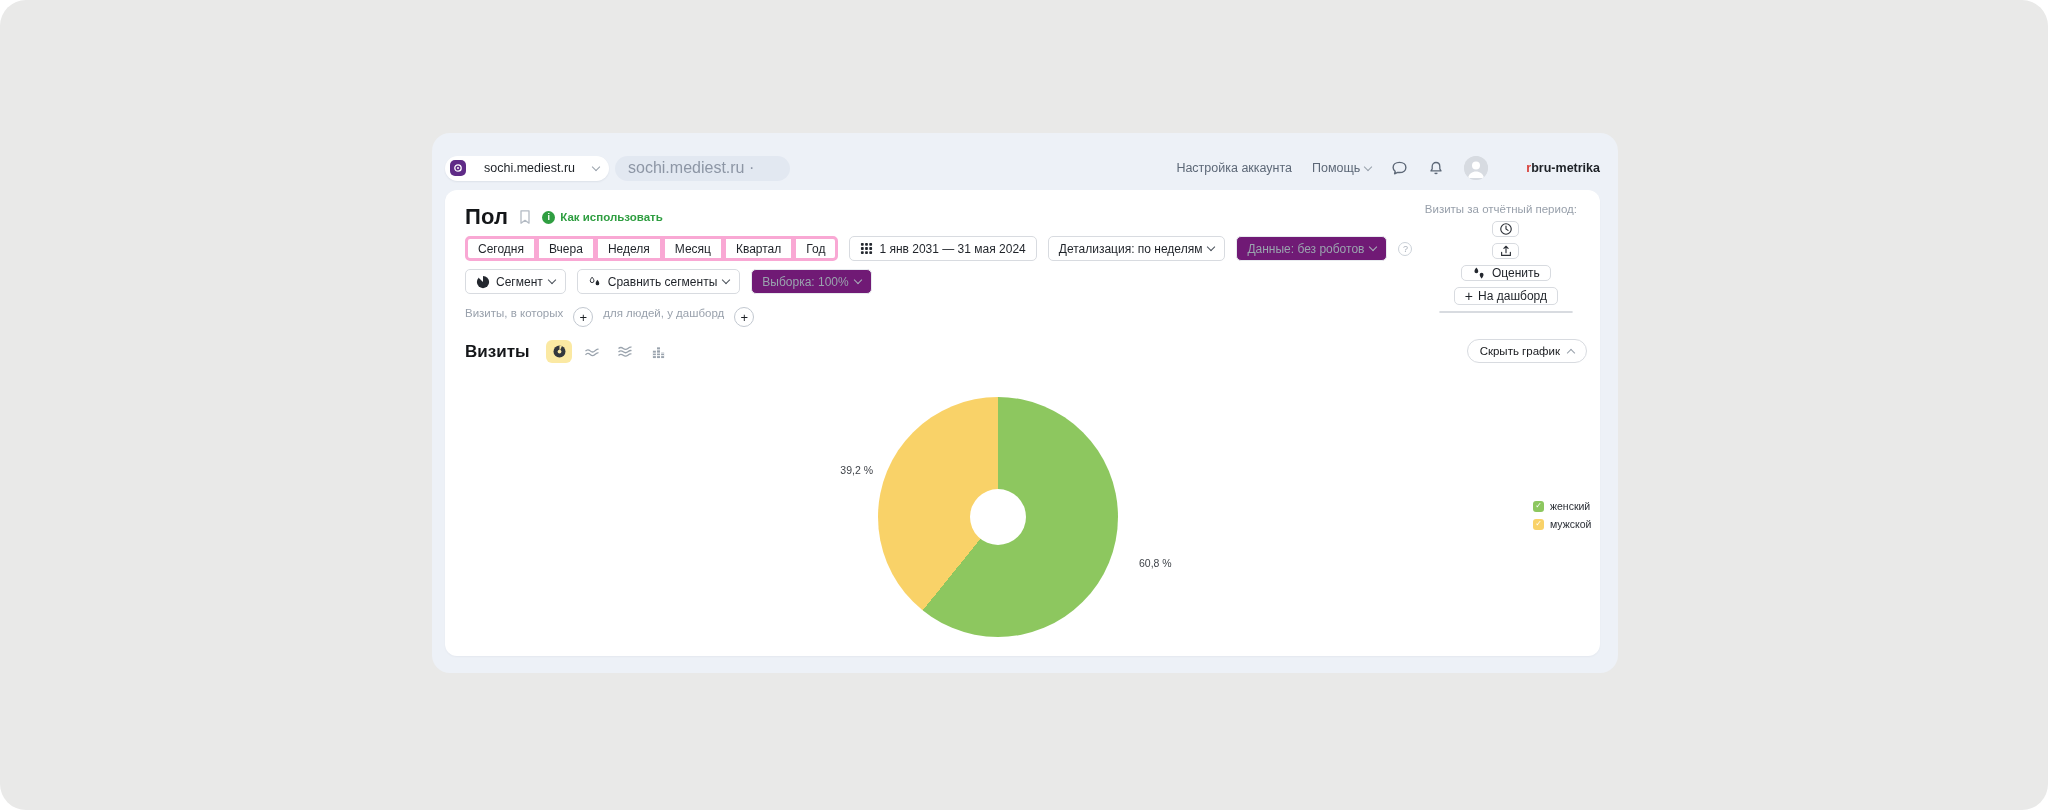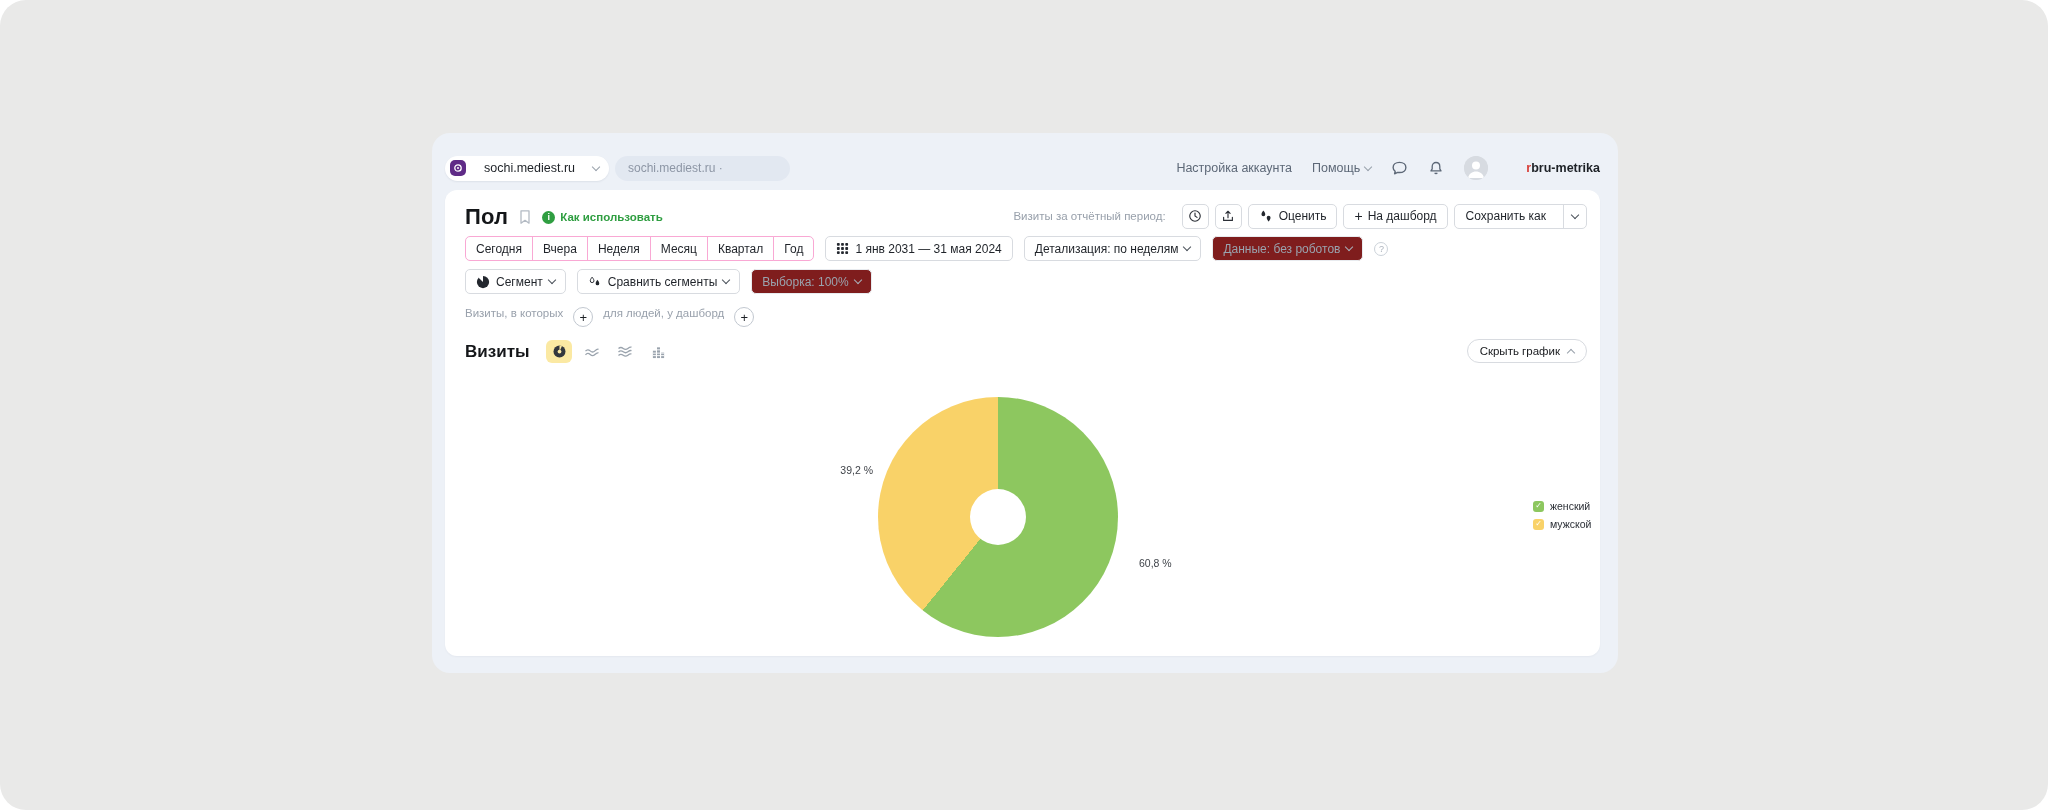--- a/index.html
+++ b/index.html
@@ -8,21 +8,21 @@
   .stage { position:absolute; inset:0; width:2048px; height:810px; background:#e9e9e8; border-radius:26px; }
 
   
   .panel { position:absolute; left:432px; top:133px; width:1186px; height:540px; background:#edf1f7; border-radius:18px; }
 
   
   .topbar { position:absolute; left:13px; right:18px; top:22px; height:26px; display:flex; align-items:center; }
   .counter-pill { background:#fff; border-radius:13px; height:25px; display:flex; align-items:center; gap:18px; padding:0 10px 0 5px; box-shadow:0 1px 2px rgba(20,30,50,.07); cursor:pointer; }
   .counter-ico { width:16px; height:16px; border-radius:5px; background:#5f2b87; display:flex; align-items:center; justify-content:center; flex:none; }
   .counter-label { font-size:12.5px; color:#1d2126; }
-  .search-pill { margin-left:6px; background:#e2e8f1; height:25px; border-radius:13px; display:flex; align-items:center; padding:0 13px; color:#8d96a5; font-size:12px; min-width:175px; cursor:text; }
+  .search-pill { margin-left:6px; background:#e2e8f1; height:25px; border-radius:13px; display:flex; align-items:center; padding:0 13px; color:#8d96a5; font-size:16px; min-width:175px; cursor:text; }
   .topbar-right { margin-left:auto; display:flex; align-items:center; gap:20px; color:#5d6877; font-size:12.5px; }
   .tb-link { cursor:pointer; white-space:nowrap; }
   .help { display:flex; align-items:center; gap:5px; }
   .tb-icon { display:flex; align-items:center; cursor:pointer; }
   .user { display:flex; gap:7px; align-items:center; cursor:pointer; }
   .avatar { width:24px; height:24px; border-radius:50%; background:#d7dbe1; overflow:hidden; display:flex; flex:none; }
   .uname { font-size:12.5px; font-weight:700; color:#1d2126;margin-left:31px; }
   .uname .red { color:#d8403a; }
 
   
@@ -34,36 +34,36 @@
   
   .card { position:absolute; left:13px; top:57px; width:1155px; height:466px; background:#fff; border-radius:12px; box-shadow:0 1px 2px rgba(20,30,50,.04); }
 
   .title-row { position:absolute; left:20px; top:12px; height:30px; display:flex; align-items:center; gap:10px; }
   .title-row h1 { font-size:22px; font-weight:700; margin:0; color:#141619; letter-spacing:.2px; }
   .bm { display:flex; cursor:pointer; }
   .howto { display:flex; align-items:center; gap:5px; cursor:pointer; }
   .info-ico { width:13px; height:13px; border-radius:50%; background:#2f9e41; color:#fff; font-size:9px; font-weight:700; display:flex; align-items:center; justify-content:center; font-style:normal; }
   .howto-tx { color:#2f9e41; font-size:11.5px; font-weight:700; }
 
-  .toolbar { position:absolute; right:13px; top:13px; height:26px; display:flex; align-items:center; gap:6px; }
+  .toolbar { position:absolute; right:13px; top:13px; height:26px; display:flex; align-items:center; gap:6px;flex-direction:column; }
   .muted-label { color:#98a0ab; font-size:11.5px; margin-right:10px; }
 
   .btn { height:25px; border:1px solid #d8dbe0; border-radius:5px; background:#fff; font-size:12px; color:#1f2329; display:inline-flex; align-items:center; gap:6px; padding:0 10px; cursor:pointer; font-family:inherit; white-space:nowrap; }
   .icon-btn { width:27px; justify-content:center; padding:0; }
   .plus-glyph { font-size:14px; font-weight:400; margin-right:-1px; }
   .btn.split { padding:0; overflow:hidden; }
   .btn.split .split-main { padding:0 11px; height:100%; display:flex; align-items:center; }
   .btn.split .split-chev { border-left:1px solid #d8dbe0; height:100%; display:flex; align-items:center; padding:0 8px; }
 
   .filters-row { position:absolute; left:20px; top:46px; display:flex; align-items:center; gap:11px; }
   .seg-group { display:flex; }
-  .seg { height:25px; border:1px solid #f9a8d4; background:#fff; font-size:12px; color:#1f2329; padding:0 10px; margin-left:-1px; cursor:pointer; font-family:inherit; }
+  .seg { height:25px; border:3px solid #f9a8d4; background:#fff; font-size:12px; color:#1f2329; padding:0 10px; margin-left:-1px; cursor:pointer; font-family:inherit; }
   .seg:first-child { border-radius:5px 0 0 5px; margin-left:0; }
   .seg:last-child { border-radius:0 5px 5px 0; }
-  .btn.disabled { background:#7f1d1d; border-color:#e8ebef; color:#9aa3ae; cursor:default; }
+  .btn.disabled { background:#701a75; border-color:#e8ebef; color:#9aa3ae; cursor:default; }
   .q-ico { width:14px; height:14px; border:1px solid #ccd2d9; border-radius:50%; color:#aab1bb; font-size:9px; display:flex; align-items:center; justify-content:center; cursor:pointer; }
 
   .segments-row { position:absolute; left:20px; top:79px; display:flex; align-items:center; gap:11px; }
 
   .cond-row { position:absolute; left:20px; top:117px; display:flex; align-items:flex-start; gap:10px; font-size:11.5px; color:#99a1ac; }
   .plus-btn { width:20px; height:20px; border-radius:50%; border:1px solid #c2c8d0; background:#fff; color:#1d2126; font-size:13px; line-height:1; display:flex; align-items:center; justify-content:center; padding:0; cursor:pointer; font-family:inherit; }
 
   .metric-row { position:absolute; left:20px; top:150px; display:flex; align-items:center; }
   .metric-title { font-size:17px; font-weight:700; color:#141619; }
   .charttype { display:flex; gap:7px; margin-left:17px; align-items:center; }

